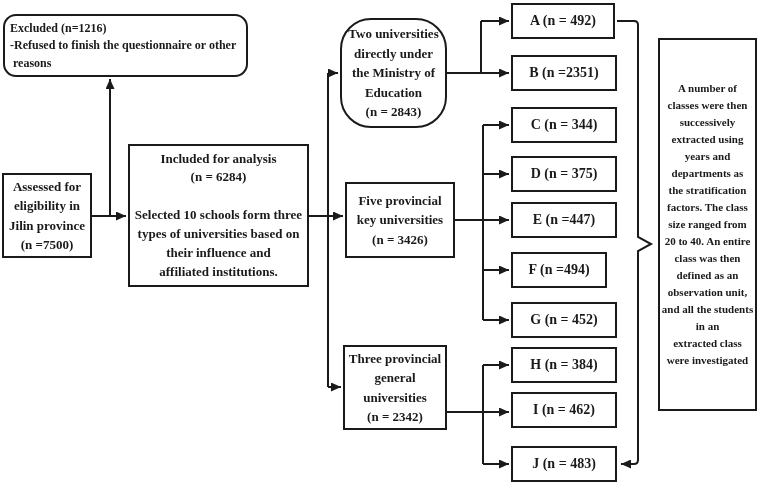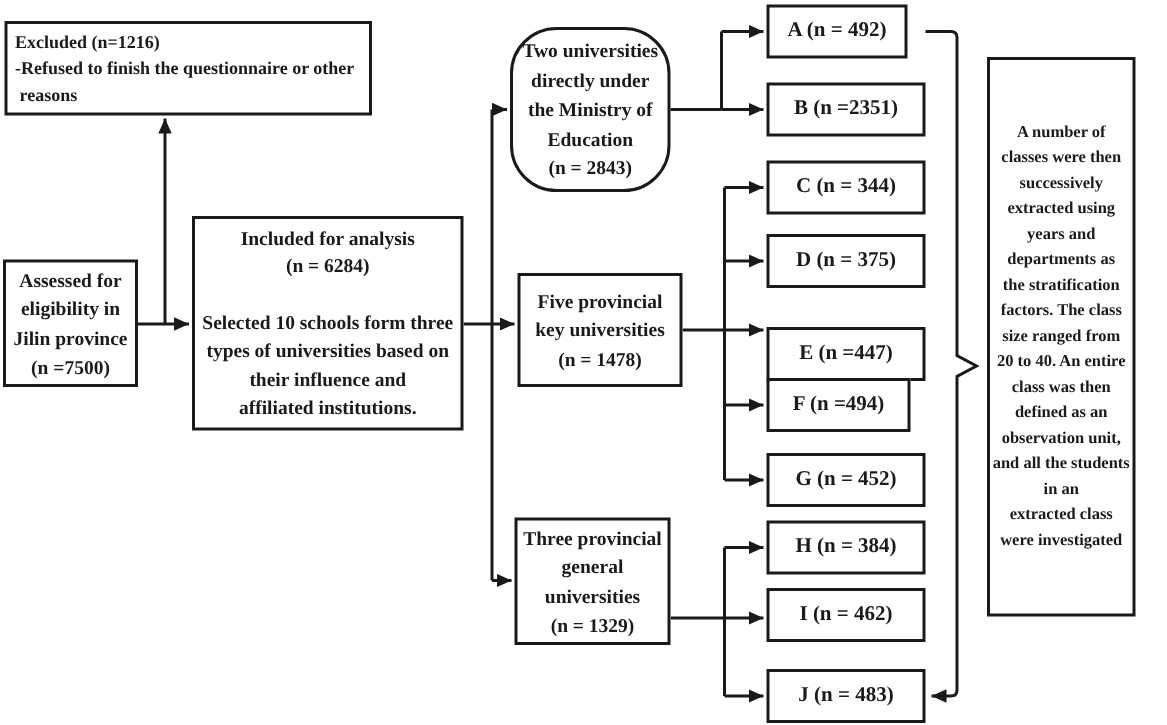--- a/index.html
+++ b/index.html
@@ -9,21 +9,21 @@
     font-weight:bold;color:#1a1a1a;overflow:hidden;
   }
   .wires{position:absolute;left:0;top:0;width:778px;height:483px;}
   .box{
     position:absolute;border:2px solid #1a1a1a;background:#ffffff;
     box-sizing:border-box;display:flex;align-items:center;justify-content:center;
     text-align:center;
   }
   .txt{white-space:pre-line;}
   .excluded{align-items:flex-start;justify-content:flex-start;text-align:left;
-    padding:4px 4px 4px 5px;font-size:12px;line-height:1.45;}
+    padding:4px 4px 4px 5px;font-size:12px;line-height:1.45;border-radius:13px;}
   .assessed{font-size:13px;line-height:1.5;}
   .included{font-size:13px;line-height:1.45;padding:2px 4px;}
   .uni{font-size:13px;line-height:1.5;padding:2px 2px;}
   .school{font-size:14px;}
   .note{font-size:11px;line-height:1.55;padding:0 1px;}
 </style>
 </head>
 <body>
 
 <div class="canvas">
@@ -88,43 +88,43 @@
     <div class="txt">Two universities
 directly under
 the Ministry of
 Education
 (n = 2843)</div>
   </div>
 
   <div class="box uni" style="left:345px;top:182px;width:110px;height:76px;">
     <div class="txt">Five provincial
 key universities
-(n = 1478)</div>
+(n = 3426)</div>
   </div>
 
   <div class="box uni" style="left:343px;top:345px;width:104px;height:85px;">
     <div class="txt">Three provincial
 general
 universities
-(n = 1329)</div>
+(n = 2342)</div>
   </div>
 
-  <div class="box school" style="left:511px;top:3px;width:94px;height:36px;">
+  <div class="box school" style="left:511px;top:3px;width:104px;height:36px;">
     <span>A (n = 492)</span>
   </div>
   <div class="box school" style="left:511px;top:55px;width:106px;height:36px;">
     <span>B (n =2351)</span>
   </div>
   <div class="box school" style="left:511px;top:107px;width:106px;height:36px;">
     <span>C (n = 344)</span>
   </div>
   <div class="box school" style="left:511px;top:156px;width:106px;height:36px;">
     <span>D (n = 375)</span>
   </div>
-  <div class="box school" style="left:511px;top:202px;width:106px;height:36px;margin-top:16px;">
+  <div class="box school" style="left:511px;top:202px;width:106px;height:36px;">
     <span>E (n =447)</span>
   </div>
   <div class="box school" style="left:511px;top:252px;width:96px;height:36px;">
     <span>F (n =494)</span>
   </div>
   <div class="box school" style="left:511px;top:302px;width:106px;height:36px;">
     <span>G (n = 452)</span>
   </div>
   <div class="box school" style="left:511px;top:347px;width:106px;height:36px;">
     <span>H (n = 384)</span>

